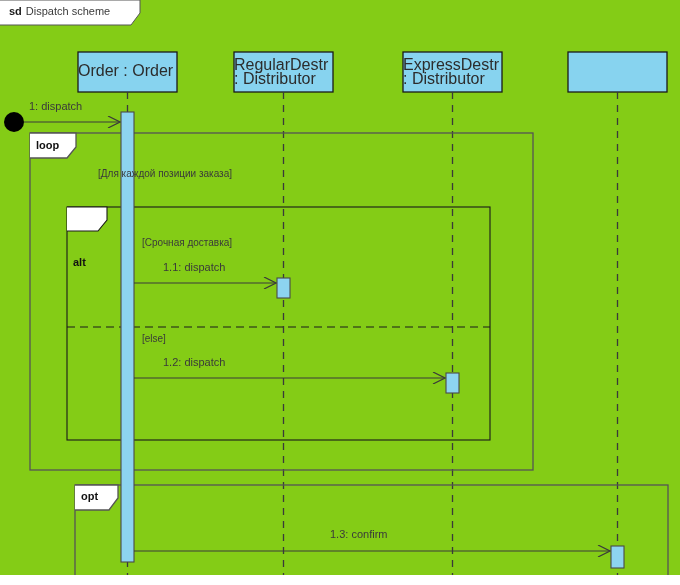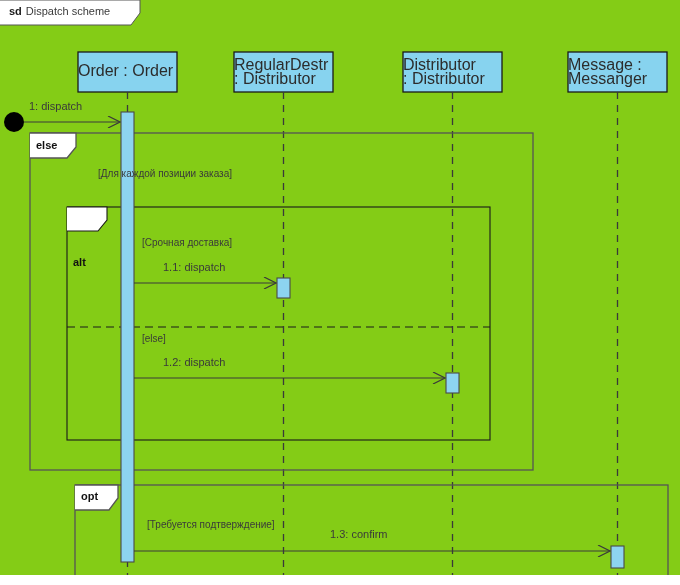--- a/index.html
+++ b/index.html
@@ -161,44 +161,39 @@
   <div class="ll-label" style="left:78px; top:64px; width:99px;">
     <div>Order : Order</div>
   </div>
 
   <div class="ll-label" style="left:234px; top:58px; width:99px;">
     <div>RegularDestr</div>
     <div>: Distributor</div>
   </div>
 
   <div class="ll-label" style="left:403px; top:58px; width:99px;">
-    <div>Distributor</div>
+    <div>ExpressDestr</div>
     <div>: Distributor</div>
   </div>
 
-  <div class="ll-label" style="left:568px; top:58px; width:99px;">
-    <div>Message :</div>
-    <div>Messanger</div>
-  </div>
 
   <div class="txt msg-label" style="left:29px; top:100px;">1: dispatch</div>
 
   <div class="txt msg-label" style="left:163px; top:261px;">1.1: dispatch</div>
 
   <div class="txt msg-label" style="left:163px; top:356px;">1.2: dispatch</div>
 
   <div class="txt msg-label" style="left:330px; top:528px;">1.3: confirm</div>
 
-  <div class="txt frag-tag" style="left:36px; top:139px;">else</div>
+  <div class="txt frag-tag" style="left:36px; top:139px;">loop</div>
 
   <div class="txt frag-tag" style="left:73px; top:212px;margin-top:44px;">alt</div>
 
   <div class="txt frag-tag" style="left:81px; top:490px;">opt</div>
 
   <div class="txt guard-label" style="left:70px; top:167px;">[Для каждой позиции заказа]</div>
 
   <div class="txt guard-label" style="left:114px; top:236px;">[Срочная доставка]</div>
 
   <div class="txt guard-label" style="left:114px; top:332px;text-align:center;">[else]</div>
 
-  <div class="txt guard-label" style="left:119px; top:518px;">[Требуется подтверждение]</div>
 
 </div>
 
 </body></html>

